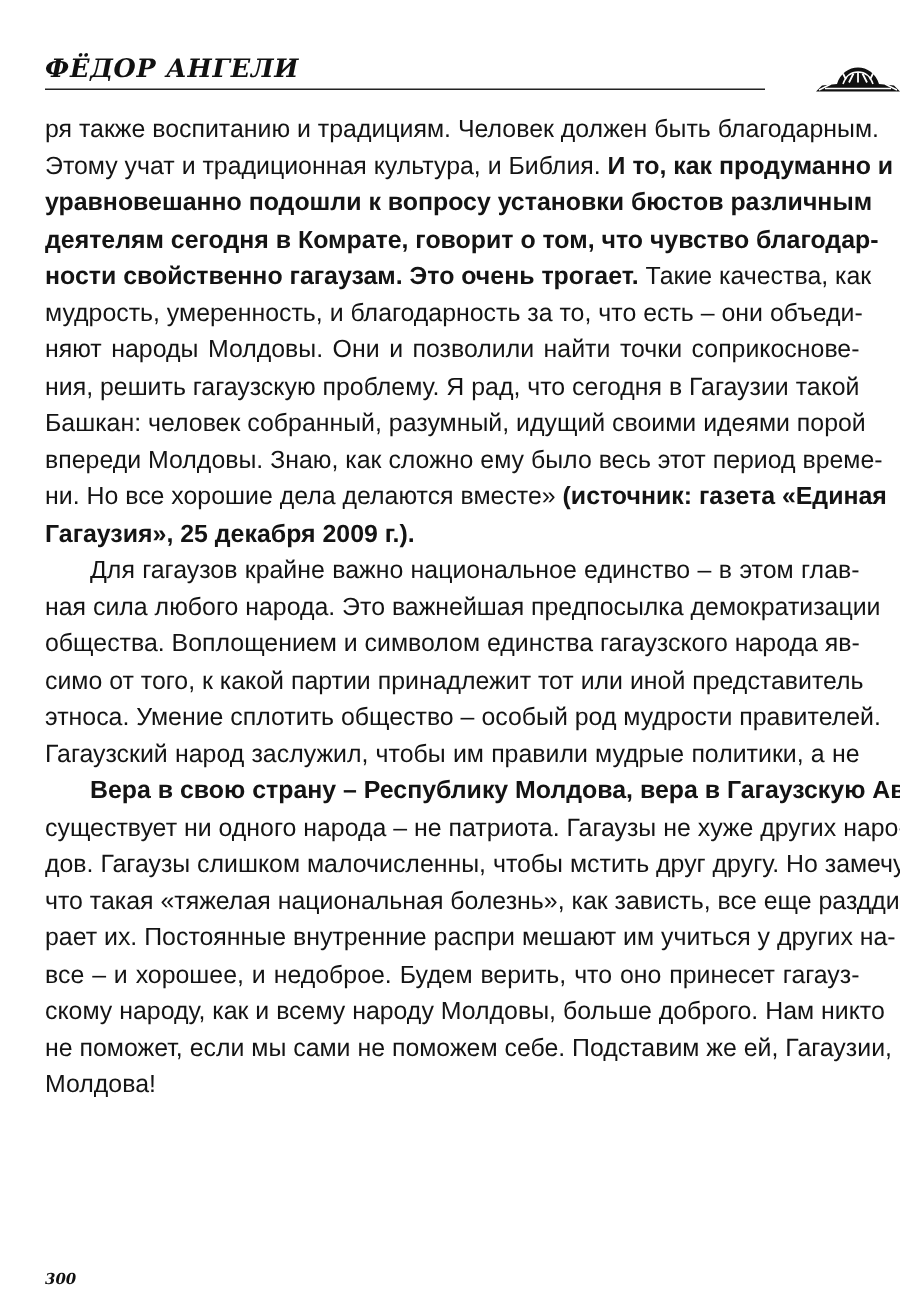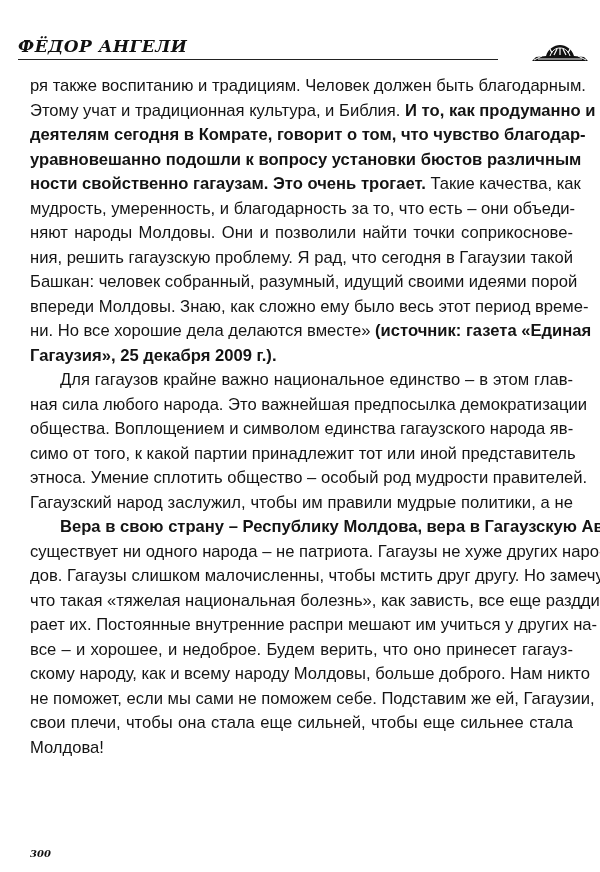--- a/index.html
+++ b/index.html
@@ -1,19 +1,19 @@
 <!DOCTYPE html>
 <html><head>
   <meta charset="utf-8">
   <style>
     html, body { margin: 0; padding: 0; background: #ffffff; }
     body { width: 600px; height: 872px; position: relative; overflow: hidden; color: #141414; }
     .page { position: absolute; left: 0; top: 0; width: 600px; height: 872px; }
 
-    .header { position: absolute; left: 18px; top: 36px; width: 540px; height: 30px; }
+    .header { position: absolute; left: 30px; top: 36px; width: 540px; height: 30px; }
     .header-title {
       position: absolute; left: 0; top: 0;
       font-family: "DejaVu Serif", "Liberation Serif", serif;
       font-weight: bold; font-style: italic; font-size: 17px; letter-spacing: 0.5px;
       color: #111;
     }
     .header-rule {
       position: absolute; left: 0; top: 23px; width: 480px; height: 0;
       border-top: 1.5px solid #222;
     }
@@ -48,22 +48,22 @@
       <path d="M22 15 C24 9 28 7 32 7 C36 7 40 9 42 15" fill="none" stroke="#fff" stroke-width="1"></path>
       <path d="M26 14 L29 8 M32 14 L32 7 M38 14 L35 8 M24 12 L22 8 M40 12 L42 8" stroke="#fff" stroke-width="1.2"></path>
       <path d="M6 19 L14 15 M58 19 L50 15" stroke="#fff" stroke-width="1"></path>
     </svg>
   </div>
 
   <div class="body-text" id="body-text">
       <div>
         <span class="line"><span>ря также воспитанию и традициям. Человек должен быть благодарным.</span></span>
         <span class="line"><span>Этому учат и традиционная культура, и Библия. </span><span class="b">И то, как продуманно и</span></span>
+        <span class="line"><span class="b">уравновешанно  подошли к вопросу установки бюстов различным</span></span>
         <span class="line"><span class="b">деятелям сегодня в Комрате, говорит о том, что чувство благодар-</span></span>
-        <span class="line"><span class="b">уравновешанно  подошли к вопросу установки бюстов различным</span></span>
         <span class="line"><span class="b">ности свойственно гагаузам. Это очень трогает.</span><span> Такие качества, как</span></span>
         <span class="line"><span>мудрость, умеренность, и благодарность за то, что есть – они объеди-</span></span>
         <span class="line"><span>няют народы Молдовы. Они и позволили найти точки соприкоснове-</span></span>
         <span class="line"><span>ния, решить гагаузскую проблему. Я рад, что сегодня в Гагаузии такой</span></span>
         <span class="line"><span>Башкан: человек собранный, разумный, идущий своими идеями порой</span></span>
         <span class="line"><span>впереди Молдовы. Знаю, как сложно ему было весь этот период време-</span></span>
         <span class="line"><span>ни. Но все хорошие дела делаются вместе» </span><span class="b">(источник: газета «Единая</span></span>
         <span class="line last"><span class="b">Гагаузия», 25 декабря 2009 г.).</span></span>
       </div>
       <div>
@@ -78,19 +78,18 @@
         <span class="line indent"><span class="b">Вера в свою страну – Республику Молдова, вера в Гагаузскую Ав-</span></span>
         <span class="line"><span>существует ни одного народа – не патриота. Гагаузы не хуже других наро-</span></span>
         <span class="line"><span>дов. Гагаузы слишком малочисленны, чтобы мстить друг другу. Но замечу,</span></span>
         <span class="line"><span>что такая «тяжелая национальная болезнь», как зависть, все еще раздди-</span></span>
         <span class="line"><span>рает их. Постоянные внутренние распри мешают им учиться у других на-</span></span>
       </div>
       <div>
         <span class="line"><span>все – и хорошее, и недоброе. Будем верить, что оно принесет гагауз-</span></span>
         <span class="line"><span>скому народу, как и всему народу Молдовы, больше доброго. Нам никто</span></span>
         <span class="line"><span>не поможет, если мы сами не поможем себе. Подставим же ей, Гагаузии,</span></span>
-        <span class="line"><span>свои плечи, чтобы она стала еще сильней, чтобы еще сильнее стала</span></span>
         <span class="line last"><span>Молдова!</span></span>
       </div>
     </div>
 
   <div class="page-number">300</div>
 </div>
 
 </body></html>

